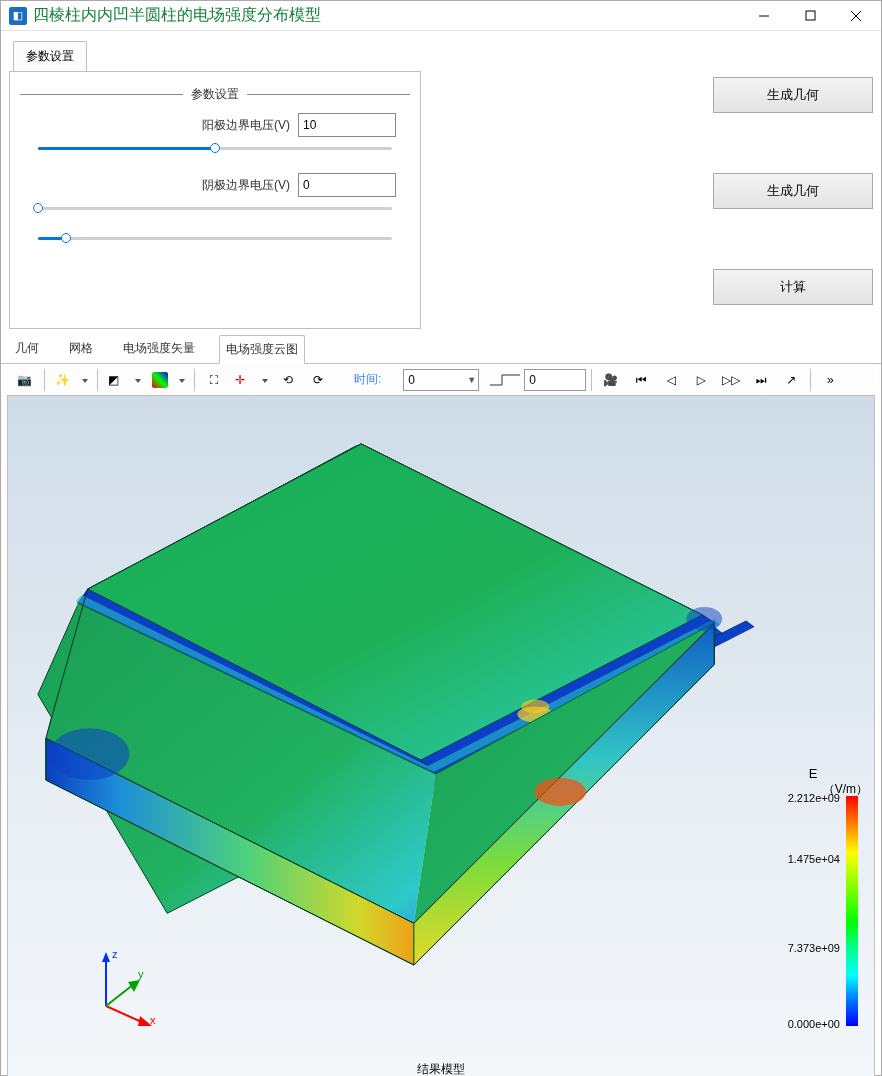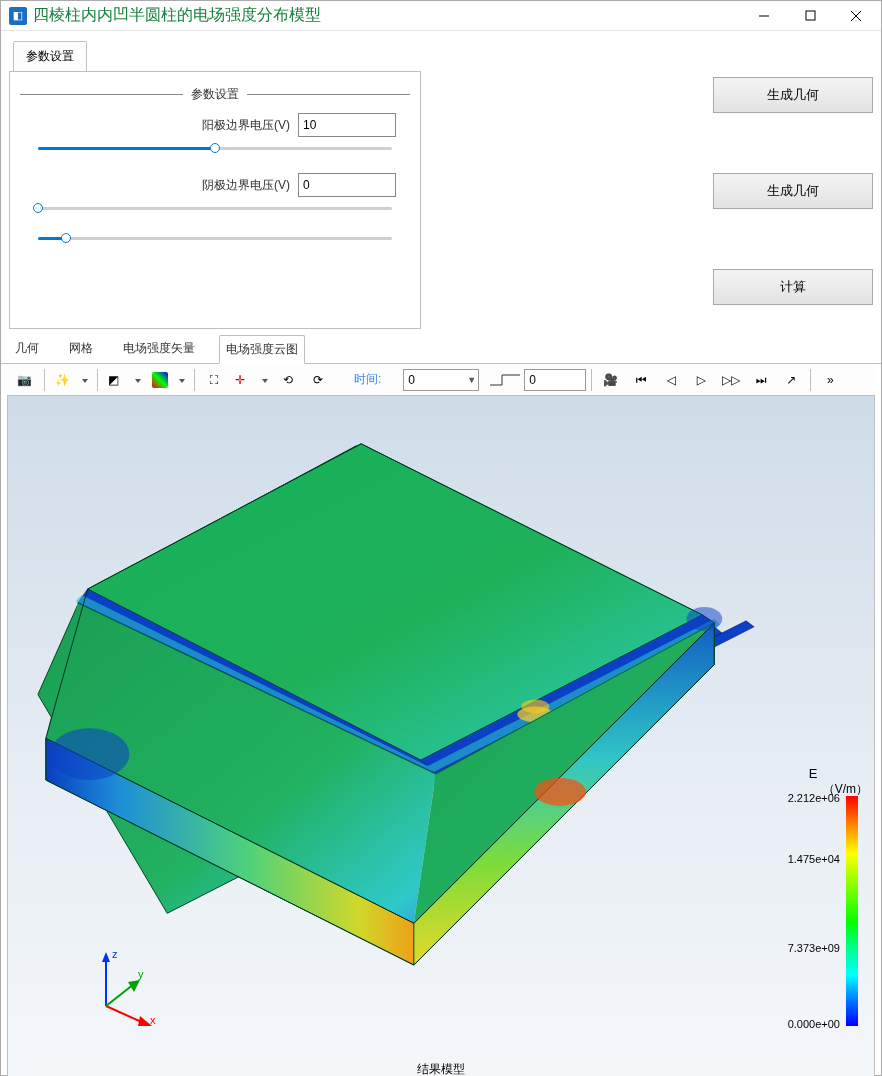--- a/index.html
+++ b/index.html
@@ -305,21 +305,21 @@
       <ellipse cx="72" cy="420" rx="40" ry="26" fill="#0b3fc6" opacity="0.55" transform="translate(0,-70)"></ellipse>
       <ellipse cx="690" cy="214" rx="18" ry="12" fill="#0b3fc6" opacity="0.5"></ellipse>
 
       <ellipse cx="545" cy="388" rx="26" ry="14" fill="#ff4a10" opacity="0.7"></ellipse>
     </svg>
 
     <div class="legend-wrap">
       <div style="text-align:center;font-size:13px">E</div>
       <div style="text-align:right;font-size:12px">（V/m）</div>
       <div class="bar"></div>
-      <div class="lab" style="top:26px">2.212e+06</div>
+      <div class="lab" style="top:26px">2.212e+09</div>
       <div class="lab" style="top:87px">1.475e+04</div>
       <div class="lab" style="top:176px">7.373e+09</div>
       <div class="lab" style="top:252px">0.000e+00</div>
     </div>
 
     <div class="axes-triad">
       <svg width="80" height="80">
         <line x1="20" y1="60" x2="20" y2="12" stroke="#0030ff" stroke-width="2"></line>
           <polygon points="20,6 16,16 24,16" fill="#0030ff"></polygon>
         <line x1="20" y1="60" x2="60" y2="78" stroke="#ff0000" stroke-width="2"></line>

